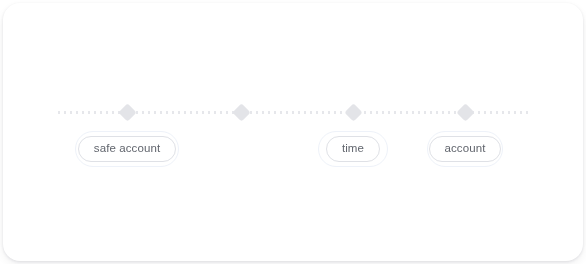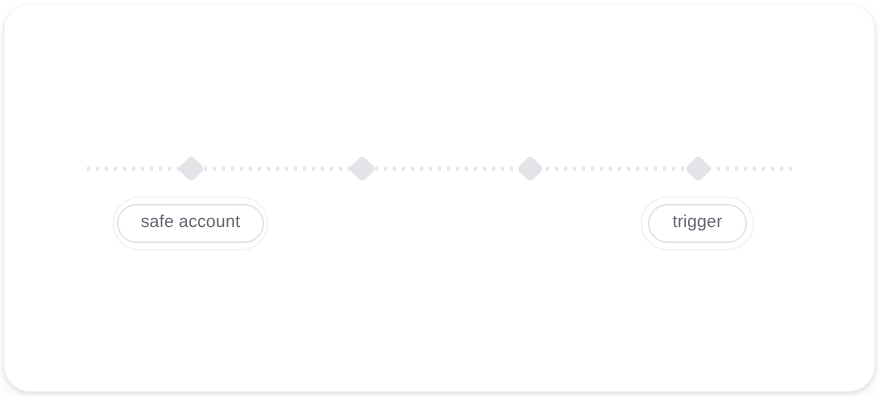--- a/index.html
+++ b/index.html
@@ -106,22 +106,27 @@
     <div class="node" style="left:124px;"></div>
     <div class="chip-outer" style="left:72px; width:104px;">
       <div class="chip-inner">
         <span class="chip-label">safe account</span>
       </div>
     </div>
 
     <div class="node" style="left:238px;"></div>
 
     <div class="node" style="left:350px;"></div>
+    <div class="chip-outer" style="left:315px; width:70px;">
+      <div class="chip-inner">
+        <span class="chip-label">time</span>
+      </div>
+    </div>
 
     <div class="node" style="left:462px;"></div>
     <div class="chip-outer" style="left:424px; width:76px;">
       <div class="chip-inner">
-        <span class="chip-label">trigger</span>
+        <span class="chip-label">account</span>
       </div>
     </div>
 
   </div>
 </div>
 
 </body></html>

